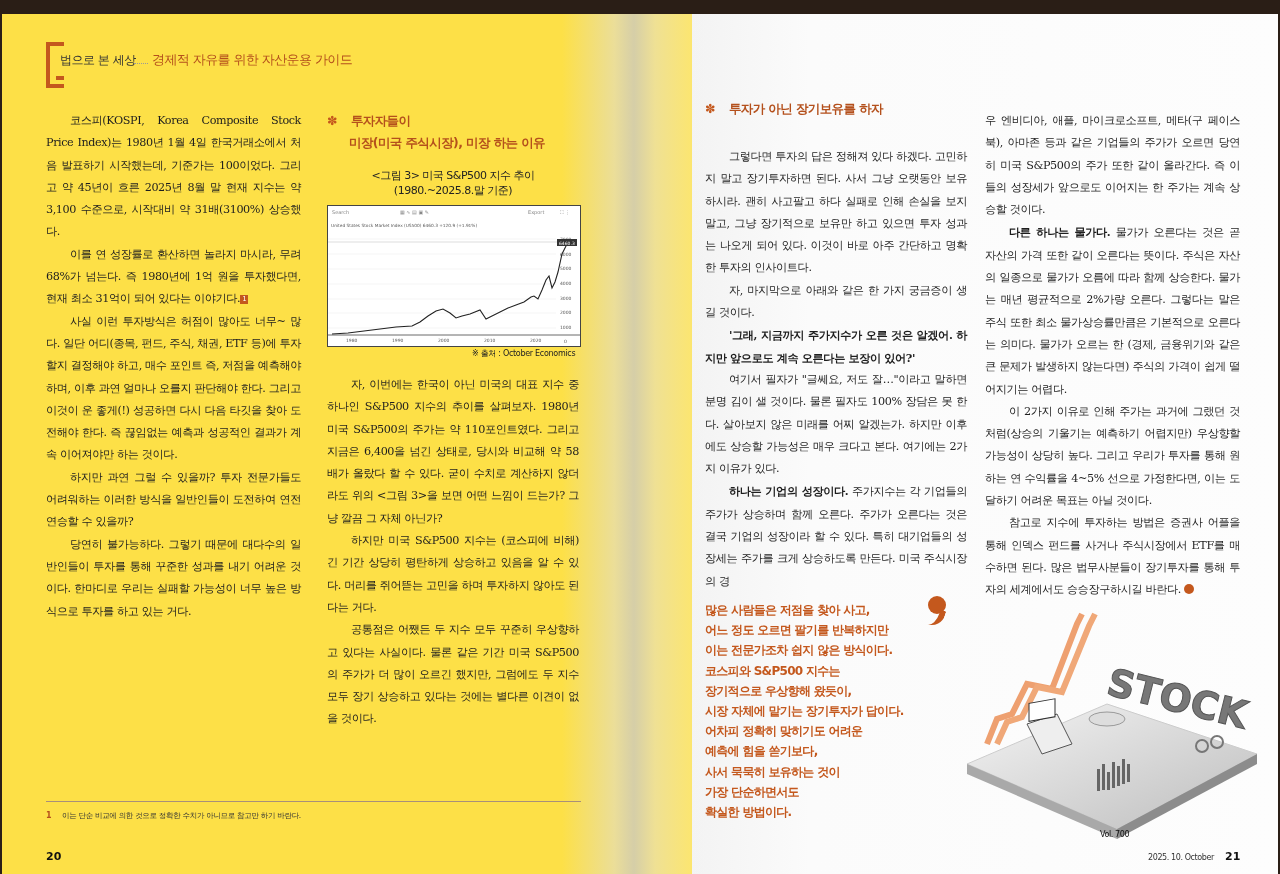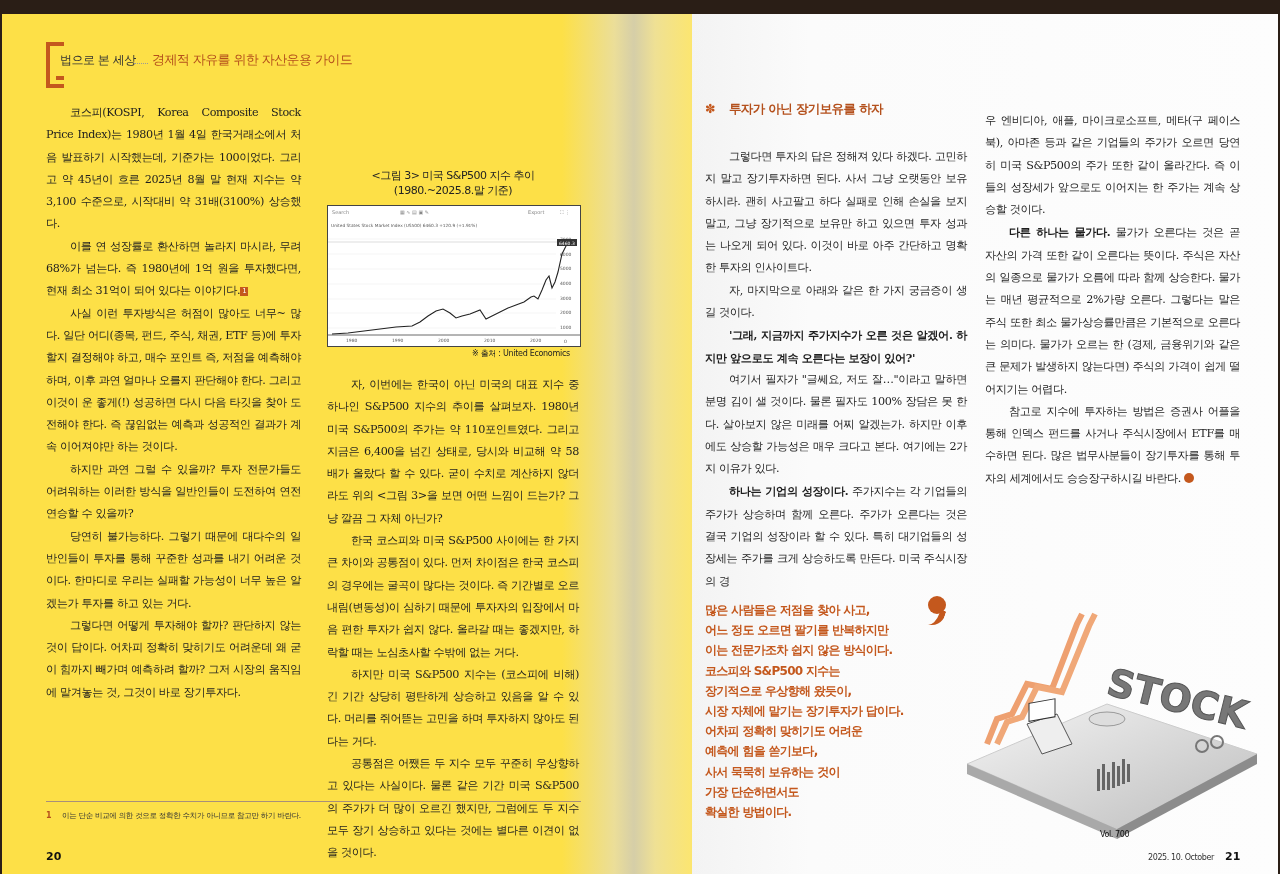--- a/index.html
+++ b/index.html
@@ -49,29 +49,32 @@
   <div class="rightshade"></div>
   <div class="gutter"></div>
 
   <div class="abs hdr-bracket"></div>
   <div class="abs hdr-bracket2"></div>
   <div class="abs hdr-bracket3"></div>
   <div class="abs hdr-sec">법으로 본 세상</div>
   <div class="abs hdr-dots"></div>
   <div class="abs hdr-title">경제적 자유를 위한 자산운용 가이드</div>
 
-  <div class="col" style="left:44px;top:88px;width:255px;">
+  <div class="col" style="left:44px;top:96px;width:255px;">
     <p><span>코스피(KOSPI, Korea Composite Stock Price Index)는 1980년 1월 4일 한국거래소에서 처음 발표하기 시작했는데, 기준가는 100이었다. 그리고 약 45년이 흐른 2025년 8월 말 현재 지수는 약 3,100 수준으로, 시작대비 약 31배(3100%) 상승했다.</span></p>
     <p><span>이를 연 성장률로 환산하면 놀라지 마시라, 무려 68%가 넘는다. 즉 1980년에 1억 원을 투자했다면, 현재 최소 31억이 되어 있다는 이야기다.</span><span class="fn-mark">1</span></p>
     <p><span>사실 이런 투자방식은 허점이 많아도 너무~ 많다. 일단 어디(종목, 펀드, 주식, 채권, ETF 등)에 투자할지 결정해야 하고, 매수 포인트 즉, 저점을 예측해야 하며, 이후 과연 얼마나 오를지 판단해야 한다. 그리고 이것이 운 좋게(!) 성공하면 다시 다음 타깃을 찾아 도전해야 한다. 즉 끊임없는 예측과 성공적인 결과가 계속 이어져야만 하는 것이다.</span></p>
     <p><span>하지만 과연 그럴 수 있을까? 투자 전문가들도 어려워하는 이러한 방식을 일반인들이 도전하여 연전연승할 수 있을까?</span></p>
-    <p><span>당연히 불가능하다. 그렇기 때문에 대다수의 일반인들이 투자를 통해 꾸준한 성과를 내기 어려운 것이다. 한마디로 우리는 실패할 가능성이 너무 높은 알겠는가 투자를 하고 있는 거다.</span></p>
-    <p><span>그렇다면 어떻게 투자해야 할까? 판단하지 않는 것이 답이다. 어차피 정확히 맞히기도 어려운데 왜 굳이 힘까지 빼가며 예측하려 할까? 그저 시장의 움직임에 맡겨놓는 것, 그것이 바로 장기투자다.</span></p>
+    <p><span>당연히 불가능하다. 그렇기 때문에 대다수의 일반인들이 투자를 통해 꾸준한 성과를 내기 어려운 것이다. 한마디로 우리는 실패할 가능성이 너무 높은 방식으로 투자를 하고 있는 거다.</span></p>
   </div>
 
+  <div class="subhead" style="left:325px;top:96px;">
+    <div><span class="ast">✽</span><span>투자자들이</span></div>
+    <div style="padding-left:22px;">미장(미국 주식시장), 미장 하는 이유</div>
+  </div>
 
   <div class="fig-cap" style="left:325px;top:154px;width:252px;">
     <div>&lt;그림 3&gt; 미국 S&amp;P500 지수 추이</div>
     <div>(1980.~2025.8.말 기준)</div>
   </div>
 
   <div class="chart">
     <div class="chart-toolbar">
       <span style="left:4px;">Search</span>
       <span style="left:72px;">▦ ∿ ▤ ▣ ✎</span>
@@ -104,25 +107,24 @@
           <text x="110" y="136">2000</text>
         <text x="156" y="136">2010</text>
           <text x="202" y="136">2020</text>
       </g>
       <polyline fill="none" stroke="#222" stroke-width="1.1" points="4,128 20,127 36,125 52,123 68,121 84,120 92,116 100,110 108,105 115,103 122,107 128,112 134,110 142,108 152,104 158,113 164,110 172,106 180,102 188,99 196,96 203,91 206,90 210,93 214,84 218,74 221,70 224,82 227,76 230,66 234,48 238,40 240,36"></polyline>
       <line x1="0" y1="36" x2="245" y2="36" stroke="#bbb" stroke-width="0.5"></line>
       <rect x="229" y="33" width="20" height="7" fill="#333"></rect>
       <text x="231" y="38.5" font-family="DejaVu Sans" font-size="4.5" fill="#fff">6460.3</text>
     </svg>
   </div>
-  <div class="src">※ 출처 : United Economics</div>
+  <div class="src">※ 출처 : October Economics</div>
 
   <div class="col" style="left:325px;top:360px;width:252px;">
     <p>자, 이번에는 한국이 아닌 미국의 대표 지수 중 하나인 S&amp;P500 지수의 추이를 살펴보자. 1980년 미국 S&amp;P500의 주가는 약 110포인트였다. 그리고 지금은 6,400을 넘긴 상태로, 당시와 비교해 약 58배가 올랐다 할 수 있다. 굳이 수치로 계산하지 않더라도 위의 &lt;그림 3&gt;을 보면 어떤 느낌이 드는가? 그냥 깔끔 그 자체 아닌가?</p>
-    <p>한국 코스피와 미국 S&amp;P500 사이에는 한 가지 큰 차이와 공통점이 있다. 먼저 차이점은 한국 코스피의 경우에는 굴곡이 많다는 것이다. 즉 기간별로 오르내림(변동성)이 심하기 때문에 투자자의 입장에서 마음 편한 투자가 쉽지 않다. 올라갈 때는 좋겠지만, 하락할 때는 노심초사할 수밖에 없는 거다.</p>
     <p>하지만 미국 S&amp;P500 지수는 (코스피에 비해) 긴 기간 상당히 평탄하게 상승하고 있음을 알 수 있다. 머리를 쥐어뜯는 고민을 하며 투자하지 않아도 된다는 거다.</p>
     <p>공통점은 어쨌든 두 지수 모두 꾸준히 우상향하고 있다는 사실이다. 물론 같은 기간 미국 S&amp;P500의 주가가 더 많이 오르긴 했지만, 그럼에도 두 지수 모두 장기 상승하고 있다는 것에는 별다른 이견이 없을 것이다.</p>
   </div>
 
   <div class="fn-line"></div>
   <div class="fn-num">1</div>
   <div class="fn-text">이는 단순 비교에 의한 것으로 정확한 수치가 아니므로 참고만 하기 바란다.</div>
   <div class="pgnum" style="left:44px;top:836px;">20</div>
 
   <div class="subhead" style="left:703px;top:84px;">
@@ -132,20 +134,21 @@
     <p>그렇다면 투자의 답은 정해져 있다 하겠다. 고민하지 말고 장기투자하면 된다. 사서 그냥 오랫동안 보유하시라. 괜히 사고팔고 하다 실패로 인해 손실을 보지 말고, 그냥 장기적으로 보유만 하고 있으면 투자 성과는 나오게 되어 있다. 이것이 바로 아주 간단하고 명확한 투자의 인사이트다.</p>
     <p>자, 마지막으로 아래와 같은 한 가지 궁금증이 생길 것이다.</p>
     <p class="bold">'그래, 지금까지 주가지수가 오른 것은 알겠어. 하지만 앞으로도 계속 오른다는 보장이 있어?'</p>
     <p>여기서 필자가 "글쎄요, 저도 잘…"이라고 말하면 분명 김이 샐 것이다. 물론 필자도 100% 장담은 못 한다. 살아보지 않은 미래를 어찌 알겠는가. 하지만 이후에도 상승할 가능성은 매우 크다고 본다. 여기에는 2가지 이유가 있다.</p>
     <p><span class="bold">하나는 기업의 성장이다.</span><span> 주가지수는 각 기업들의 주가가 상승하며 함께 오른다. 주가가 오른다는 것은 결국 기업의 성장이라 할 수 있다. 특히 대기업들의 성장세는 주가를 크게 상승하도록 만든다. 미국 주식시장의 경</span></p>
   </div>
 
   <div class="col" style="left:983px;top:96px;width:255px;">
     <p class="noind">우 엔비디아, 애플, 마이크로소프트, 메타(구 페이스북), 아마존 등과 같은 기업들의 주가가 오르면 당연히 미국 S&amp;P500의 주가 또한 같이 올라간다. 즉 이들의 성장세가 앞으로도 이어지는 한 주가는 계속 상승할 것이다.</p>
     <p><span class="bold">다른 하나는 물가다.</span><span> 물가가 오른다는 것은 곧 자산의 가격 또한 같이 오른다는 뜻이다. 주식은 자산의 일종으로 물가가 오름에 따라 함께 상승한다. 물가는 매년 평균적으로 2%가량 오른다. 그렇다는 말은 주식 또한 최소 물가상승률만큼은 기본적으로 오른다는 의미다. 물가가 오르는 한 (경제, 금융위기와 같은 큰 문제가 발생하지 않는다면) 주식의 가격이 쉽게 떨어지기는 어렵다.</span></p>
+    <p>이 2가지 이유로 인해 주가는 과거에 그랬던 것처럼(상승의 기울기는 예측하기 어렵지만) 우상향할 가능성이 상당히 높다. 그리고 우리가 투자를 통해 원하는 연 수익률을 4~5% 선으로 가정한다면, 이는 도달하기 어려운 목표는 아닐 것이다.</p>
     <p><span>참고로 지수에 투자하는 방법은 증권사 어플을 통해 인덱스 펀드를 사거나 주식시장에서 ETF를 매수하면 된다. 많은 법무사분들이 장기투자를 통해 투자의 세계에서도 승승장구하시길 바란다.</span> <span style="display:inline-block;width:10px;height:10px;border-radius:50%;background:#c4581d;vertical-align:-1px;"></span></p>
   </div>
 
   <div class="quote">
     <div>많은 사람들은 저점을 찾아 사고,</div>
     <div>어느 정도 오르면 팔기를 반복하지만</div>
     <div>이는 전문가조차 쉽지 않은 방식이다.</div>
     <div>코스피와 S&amp;P500 지수는</div>
     <div>장기적으로 우상향해 왔듯이,</div>
     <div>시장 자체에 맡기는 장기투자가 답이다.</div>

